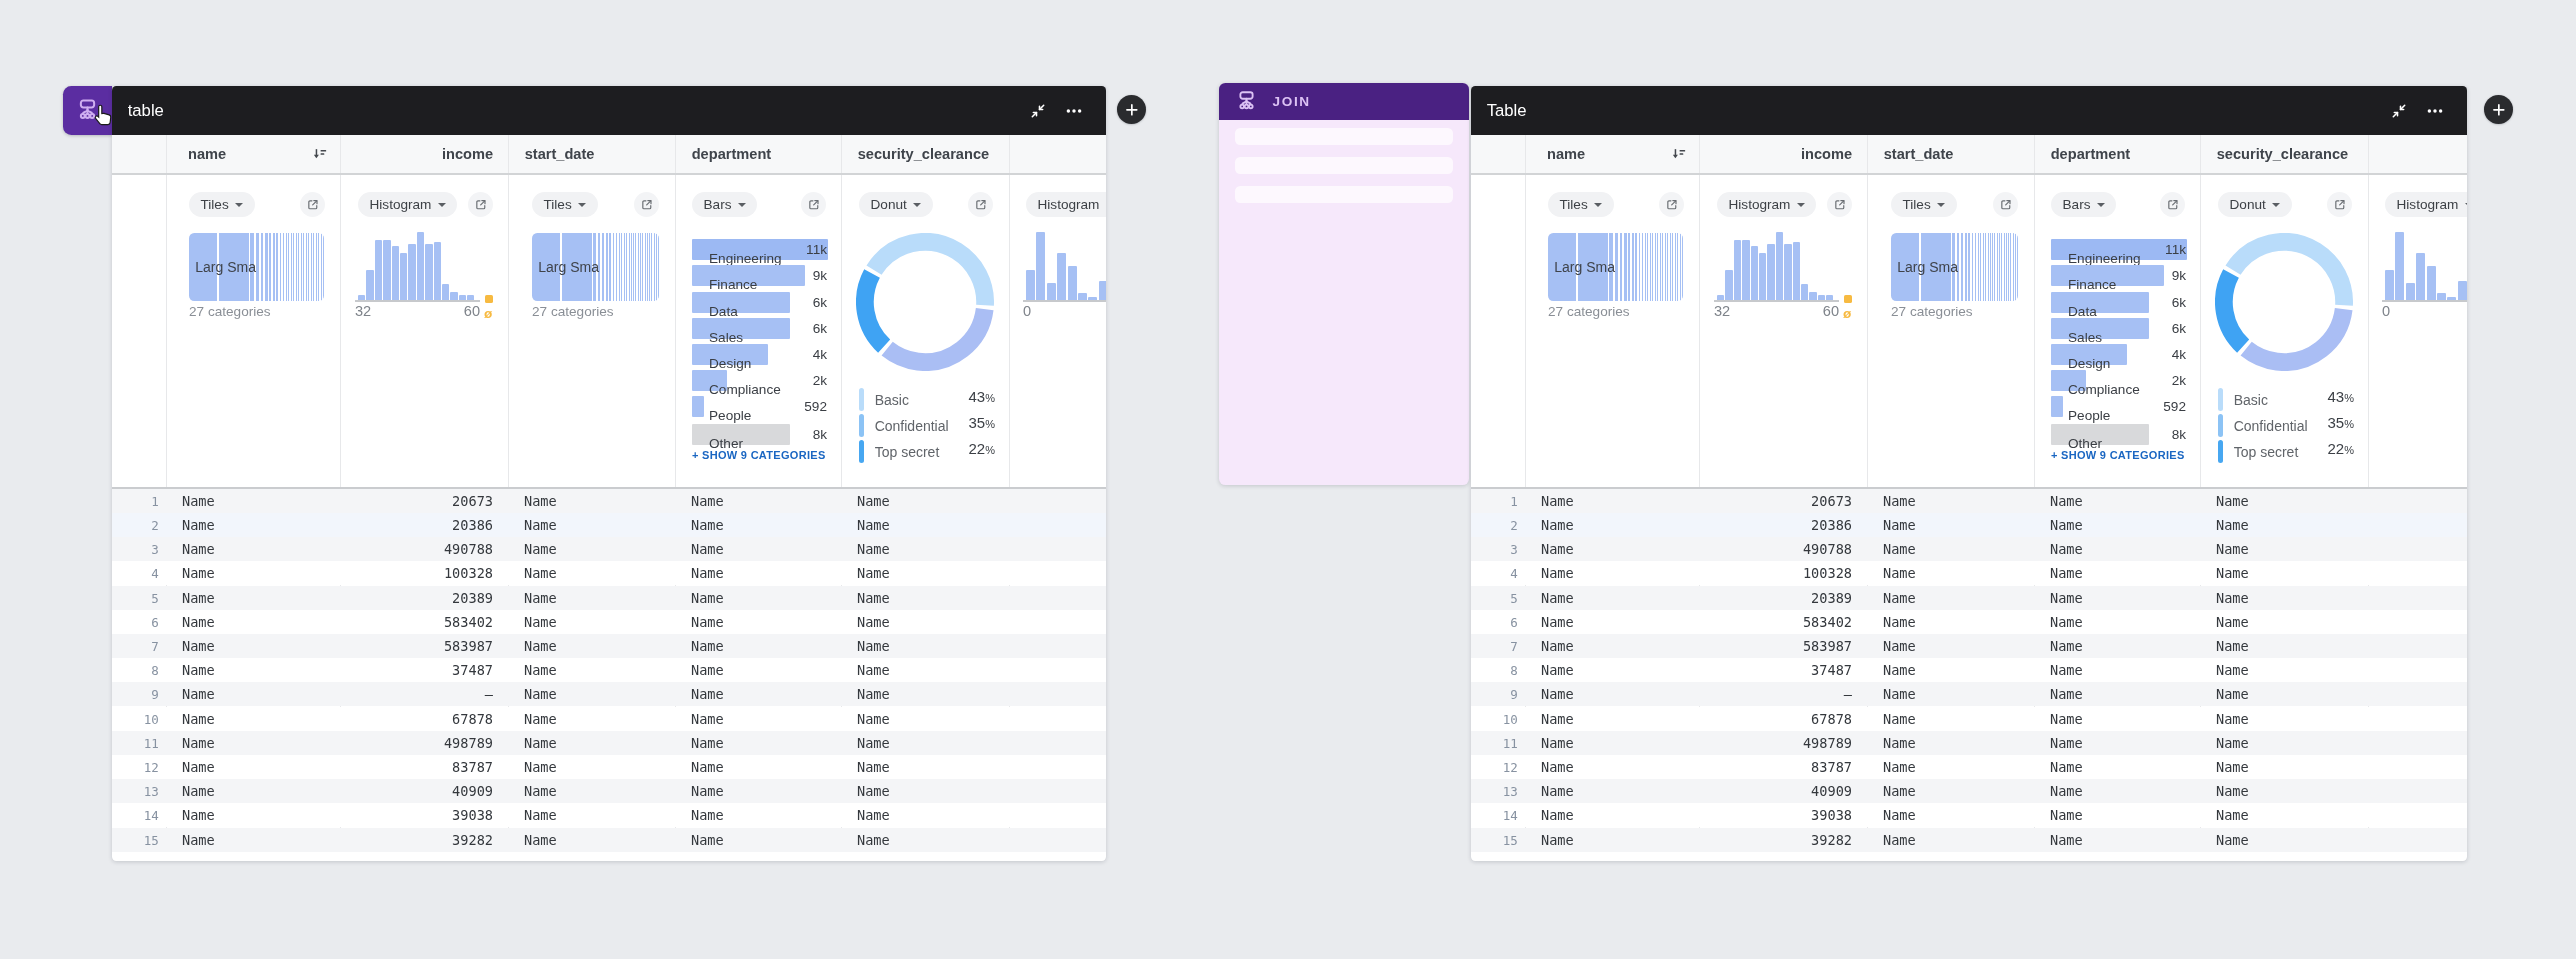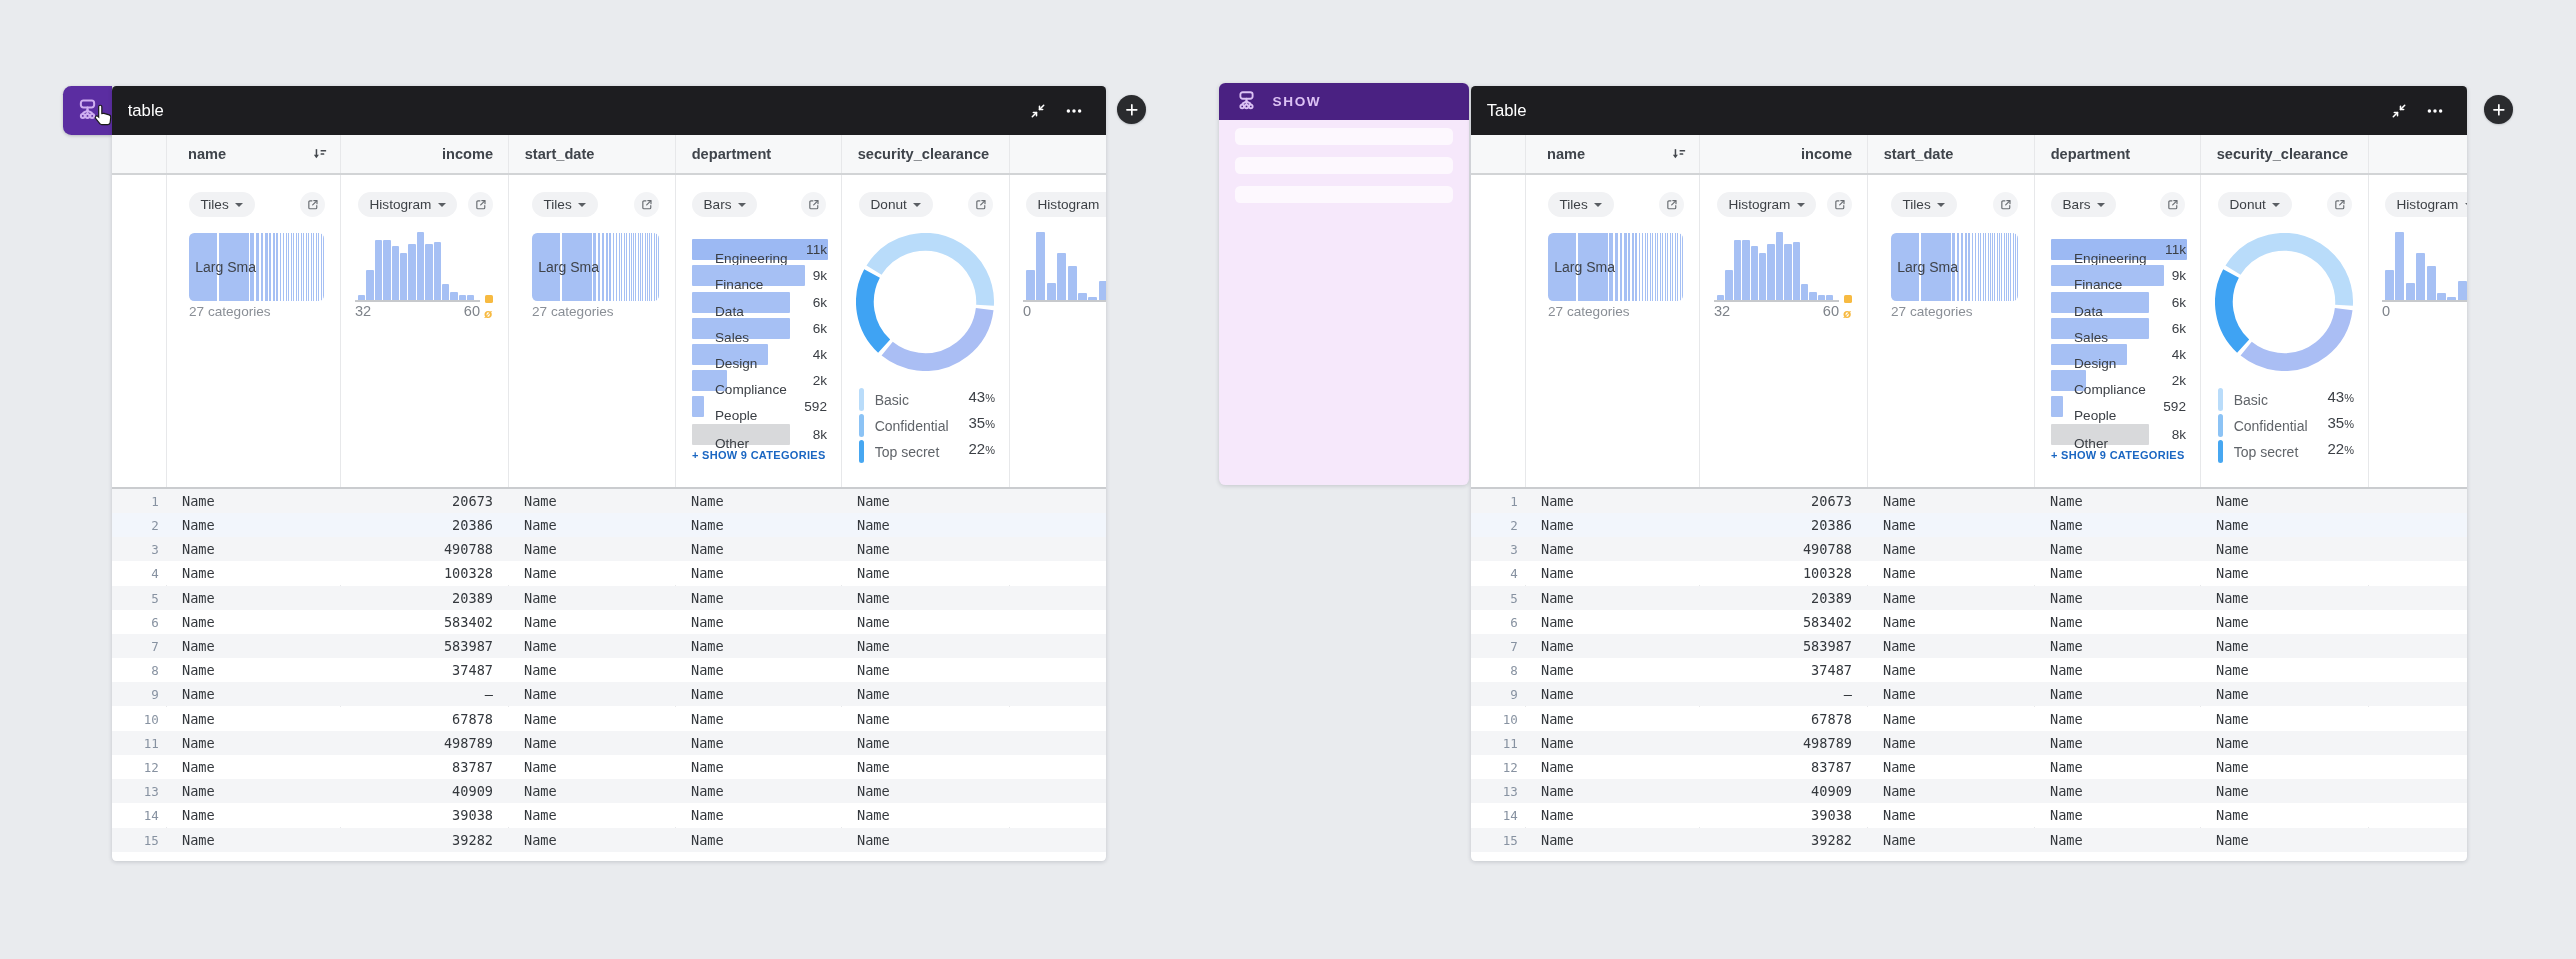--- a/index.html
+++ b/index.html
@@ -30,21 +30,21 @@
     font-size:14px;color:#3f434a;}
   .caption{position:absolute;font-size:13.6px;color:#8a8f96;}
   .hist-wrap{position:absolute;display:flex;align-items:flex-end;gap:1px;}
   .baseline{position:absolute;height:1.6px;background:#c7c9cc;}
   .axis-labels{position:absolute;display:flex;justify-content:space-between;
     font-size:14.6px;color:#7e838a;}
   .avg-square{position:absolute;width:7.8px;height:7.8px;border-radius:1.6px;}
   .avg-sym{position:absolute;font-size:13.6px;font-weight:600;}
   .dept-row{position:absolute;height:21px;}
   .dept-bar{position:absolute;left:0;top:0;height:21px;border-radius:1px;}
-  .dept-label{position:absolute;left:23px;top:0;height:38px;display:flex;align-items:center;
+  .dept-label{position:absolute;left:17px;top:0;height:38px;display:flex;align-items:center;
     font-size:13.6px;color:#3a3e44;}
   .dept-value{position:absolute;right:1px;top:0;height:21px;display:flex;align-items:center;
     font-size:13.6px;color:#3a3e44;}
   .show-more{position:absolute;font-size:11px;font-weight:700;letter-spacing:0.3px;color:#1a66c2;
     cursor:pointer;}
   .legend-row{position:absolute;height:23px;}
   .swatch{position:absolute;left:0;top:0;width:5.2px;height:23px;border-radius:2.6px;}
   .legend-label{position:absolute;left:15.7px;height:23px;display:flex;align-items:center;
     font-size:14px;color:#606469;}
   .legend-value{position:absolute;right:0;height:23px;display:flex;align-items:baseline;
@@ -92,21 +92,21 @@
           <g fill="none" stroke="#dcc2f4" stroke-width="2.6" stroke-linecap="round">
             <rect x="7.5" y="4.5" width="17" height="9" rx="3.2"></rect>
             <path d="M16 13.5 V21.2"></path>
             <path d="M16 16.5 C16 19.4, 10 18.2, 10 21.4"></path>
             <path d="M16 16.5 C16 19.4, 22 18.2, 22 21.4"></path>
             <circle cx="10" cy="24.2" r="2.5"></circle>
             <circle cx="16" cy="24.2" r="2.5"></circle>
             <circle cx="22" cy="24.2" r="2.5"></circle>
           </g>
         </svg></span>
-    <span class="join-label">SHOW</span>
+    <span class="join-label">JOIN</span>
   </div>
   <div class="join-ph" style="top:45px"></div>
   <div class="join-ph" style="top:74px"></div>
   <div class="join-ph" style="top:103px"></div>
 </div>
 
 <div id="card-left" class="table-card" style="left: 112px; width: 994px;">
     <div class="card-header">
       <div class="card-title">table</div>
       <div class="hicons">

